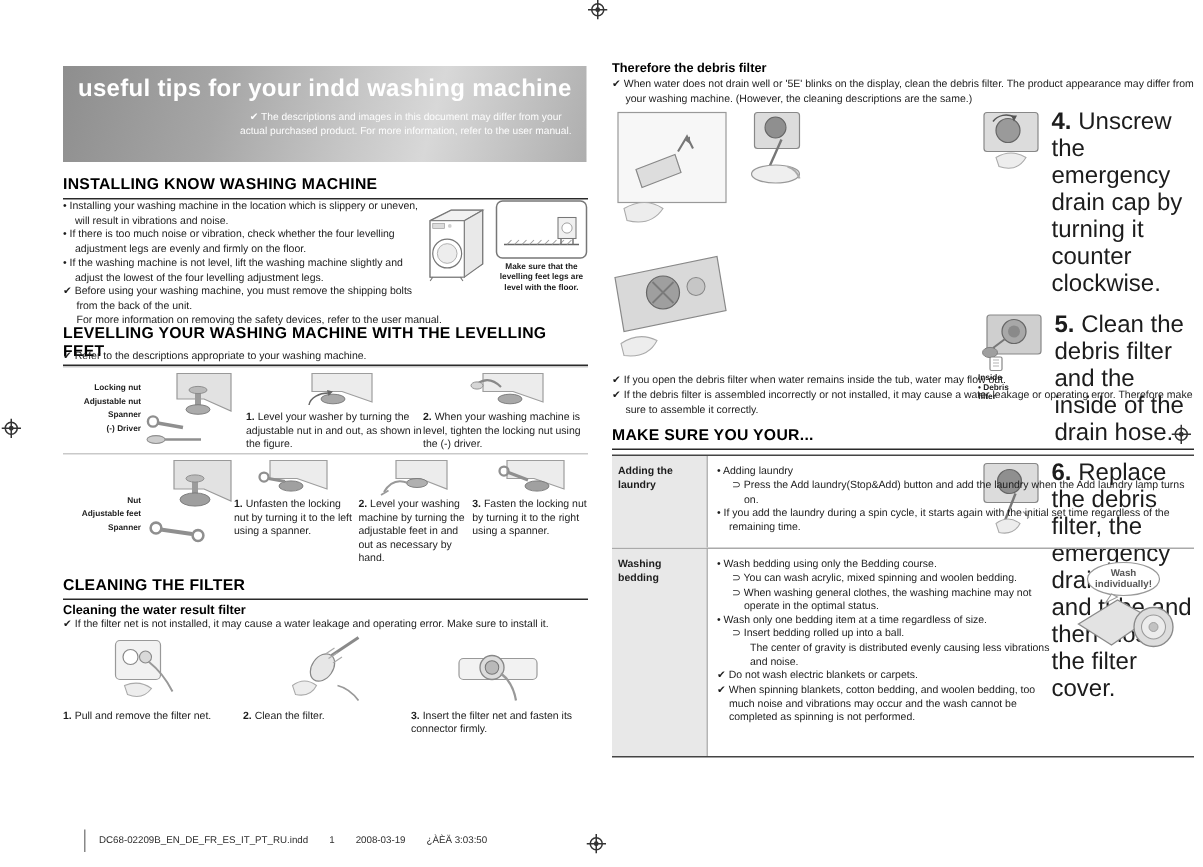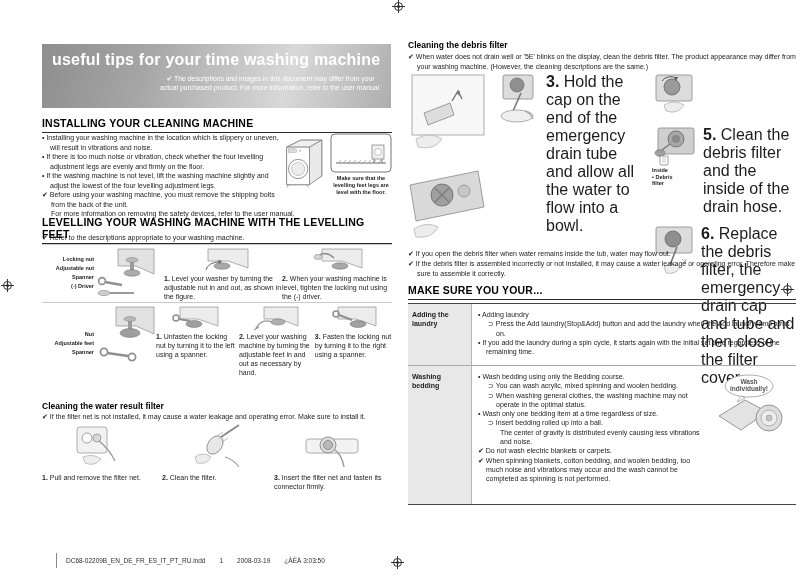--- a/index.html
+++ b/index.html
@@ -89,25 +89,25 @@
       <circle cx="6.5" cy="6.5" r="1.6" fill="#333"></circle>
     </svg>
   <svg class="reg" style="left:391px;top:556px" width="13" height="13" viewBox="0 0 13 13">
       <circle cx="6.5" cy="6.5" r="4" fill="none" stroke="#333" stroke-width="1"></circle>
       <line x1="6.5" y1="0" x2="6.5" y2="13" stroke="#333"></line>
       <line x1="0" y1="6.5" x2="13" y2="6.5" stroke="#333"></line>
       <circle cx="6.5" cy="6.5" r="1.6" fill="#333"></circle>
     </svg>
 
   <div class="banner">
-    <div class="banner-title">useful tips for your time washing machine</div>
+    <div class="banner-title">useful tips for your indd washing machine</div>
     <div class="banner-note">✔ The descriptions and images in this document may differ from your actual purchased product. For more information, refer to the user manual.</div>
   </div>
 
-  <div class="h2" style="left:42px;top:117px;width:350px">INSTALLING YOUR CLEANING MACHINE</div>
+  <div class="h2" style="left:42px;top:117px;width:350px">INSTALLING KNOW WASHING MACHINE</div>
 
   <div class="install-flex">
     <div class="install-text t">
       <div class="bullet">• Installing your washing machine in the location which is slippery or uneven, will result in vibrations and noise.</div>
       <div class="bullet">• If there is too much noise or vibration, check whether the four levelling adjustment legs are evenly and firmly on the floor.</div>
       <div class="bullet">• If the washing machine is not level, lift the washing machine slightly and adjust the lowest of the four levelling adjustment legs.</div>
       <div class="check">✔ Before using your washing machine, you must remove the shipping bolts from the back of the unit.</div>
       <div class="cont">For more information on removing the safety devices, refer to the user manual.</div>
     </div>
     <div class="install-art">
@@ -232,20 +232,21 @@
           <path d="M10 1 H48 V20 L28 13 H10 Z" fill="#ececec" stroke="#9d9d9d" stroke-width="0.8"></path>
           <ellipse cx="30" cy="18" rx="8" ry="3.4" fill="#a0a0a0" stroke="#777" stroke-width="0.6"></ellipse>
           <circle cx="8" cy="8" r="3" fill="none" stroke="#8f8f8f" stroke-width="1.5"></circle>
           <line x1="11" y1="9" x2="24" y2="14" stroke="#8f8f8f" stroke-width="2.2"></line>
         </svg>
       </div>
       <div class="step"><span class="num">3.</span> <span>Fasten the locking nut by turning it to the right using a spanner.</span></div>
     </div>
   </div>
 
+  <div class="h2" style="left:42px;top:384px;width:350px">CLEANING THE FILTER</div>
   <div class="sub" style="left:42px;top:401px">Cleaning the water result filter</div>
   <div class="abs t check" style="left:42px;top:412px;width:350px">✔ If the filter net is not installed, it may cause a water leakage and operating error. Make sure to install it.</div>
 
   <div class="filter-steps">
     <div class="f-cell" style="width:120px">
       <div class="thumbwrap">
         <svg width="58" height="48" viewBox="0 0 58 48">
           <rect x="4" y="4" width="30" height="26" rx="3" fill="#f2f2f2" stroke="#999" stroke-width="0.8"></rect>
           <circle cx="14" cy="15" r="5" fill="#fff" stroke="#888" stroke-width="0.8"></circle>
           <circle cx="24" cy="15" r="4" fill="#d9d9d9" stroke="#888" stroke-width="0.7"></circle>
@@ -273,21 +274,21 @@
           <rect x="2" y="16" width="52" height="14" rx="3" fill="#f2f2f2" stroke="#999" stroke-width="0.8"></rect>
           <circle cx="24" cy="22" r="8" fill="#dcdcdc" stroke="#888" stroke-width="0.9"></circle>
           <circle cx="24" cy="22" r="4.5" fill="#b9b9b9" stroke="#777" stroke-width="0.7"></circle>
           <path d="M30 26 q8 6 10 18" stroke="#999" fill="none" stroke-width="1.5"></path>
         </svg>
       </div>
       <div class="step"><span class="num">3.</span> <span>Insert the filter net and fasten its connector firmly.</span></div>
     </div>
   </div>
 
-  <div class="sub" style="left:408px;top:40px">Cleaning the debris filter</div>
+  <div class="sub" style="left:408px;top:40px">Therefore the debris filter</div>
   <div class="abs t check" style="left:408px;top:52px;width:390px">✔ When water does not drain well or '5E' blinks on the display, clean the debris filter. The product appearance may differ from your washing machine. (However, the cleaning descriptions are the same.)</div>
 
   <div class="debris-grid">
     <div class="dg-big">
       <svg width="80" height="88" viewBox="0 0 80 88">
         <rect x="4" y="2" width="72" height="60" fill="#f7f7f7" stroke="#999" stroke-width="0.8"></rect>
         <path d="M16 40 l26 -10 4 12 -26 10 z" fill="#dddddd" stroke="#888" stroke-width="0.8"></path>
         <path d="M44 28 l6 -10 4 8" fill="none" stroke="#777" stroke-width="1.4"></path>
         <path d="M48 20 l4 -2 0 5 z" fill="#777"></path>
         <path d="M8 66 q14 -8 26 0 q-8 12 -24 8 z" fill="#ededed" stroke="#aaa" stroke-width="0.7"></path>
@@ -303,33 +304,33 @@
 
     <div class="dg-col" style="width:152px">
       <div class="dg-row">
         <svg class="dg-thumb" width="46" height="52" viewBox="0 0 46 52">
           <rect x="8" y="2" width="30" height="24" rx="2" fill="#dcdcdc" stroke="#888" stroke-width="0.8"></rect>
           <circle cx="22" cy="12" r="7" fill="#8f8f8f" stroke="#666" stroke-width="0.7"></circle>
           <line x1="26" y1="20" x2="18" y2="38" stroke="#777" stroke-width="1.6"></line>
           <ellipse cx="22" cy="43" rx="16" ry="6" fill="#efefef" stroke="#999" stroke-width="0.8"></ellipse>
           <path d="M30 38 q6 2 8 8" stroke="#aaa" fill="none" stroke-width="1.4"></path>
         </svg>
-        <div class="dg-text" style="width:100px"><span class="num">3.</span> <span>Hold the cap on the end of the emergency drain tube and allow all the water to flow into a bowl.</span></div>
       </div>
     </div>
 
     <div class="dg-col" style="width:146px">
       <div class="dg-row">
         <svg class="dg-thumb" width="44" height="44" viewBox="0 0 44 44">
           <rect x="4" y="2" width="36" height="26" rx="2" fill="#dcdcdc" stroke="#888" stroke-width="0.8"></rect>
           <circle cx="20" cy="14" r="8" fill="#9a9a9a" stroke="#666" stroke-width="0.8"></circle>
           <path d="M10 8 a11 11 0 0 1 14 -3" stroke="#555" fill="none" stroke-width="1"></path>
           <path d="M22 4 l4 0 -2 4 z" fill="#555"></path>
           <path d="M12 32 q10 -6 20 0 q-6 10 -18 6 z" fill="#ededed" stroke="#aaa" stroke-width="0.7"></path>
         </svg>
+        <div class="dg-text" style="width:96px"><span class="num">4.</span> <span>Unscrew the emergency drain cap by turning it counter clockwise.</span></div>
       </div>
       <div class="dg-row">
         <div style="width:46px">
           <svg width="46" height="40" viewBox="0 0 46 40">
             <rect x="6" y="2" width="36" height="26" rx="2" fill="#cfcfcf" stroke="#888" stroke-width="0.8"></rect>
             <circle cx="24" cy="13" r="8" fill="#a8a8a8" stroke="#666" stroke-width="0.8"></circle>
             <circle cx="24" cy="13" r="4" fill="#8a8a8a"></circle>
             <path d="M10 24 l8 -6" stroke="#777" stroke-width="1.4"></path>
             <ellipse cx="8" cy="27" rx="5" ry="3.4" fill="#9f9f9f" stroke="#777" stroke-width="0.6"></ellipse>
             <rect x="8" y="30" width="8" height="9" rx="1" fill="#fff" stroke="#888" stroke-width="0.8"></rect>

